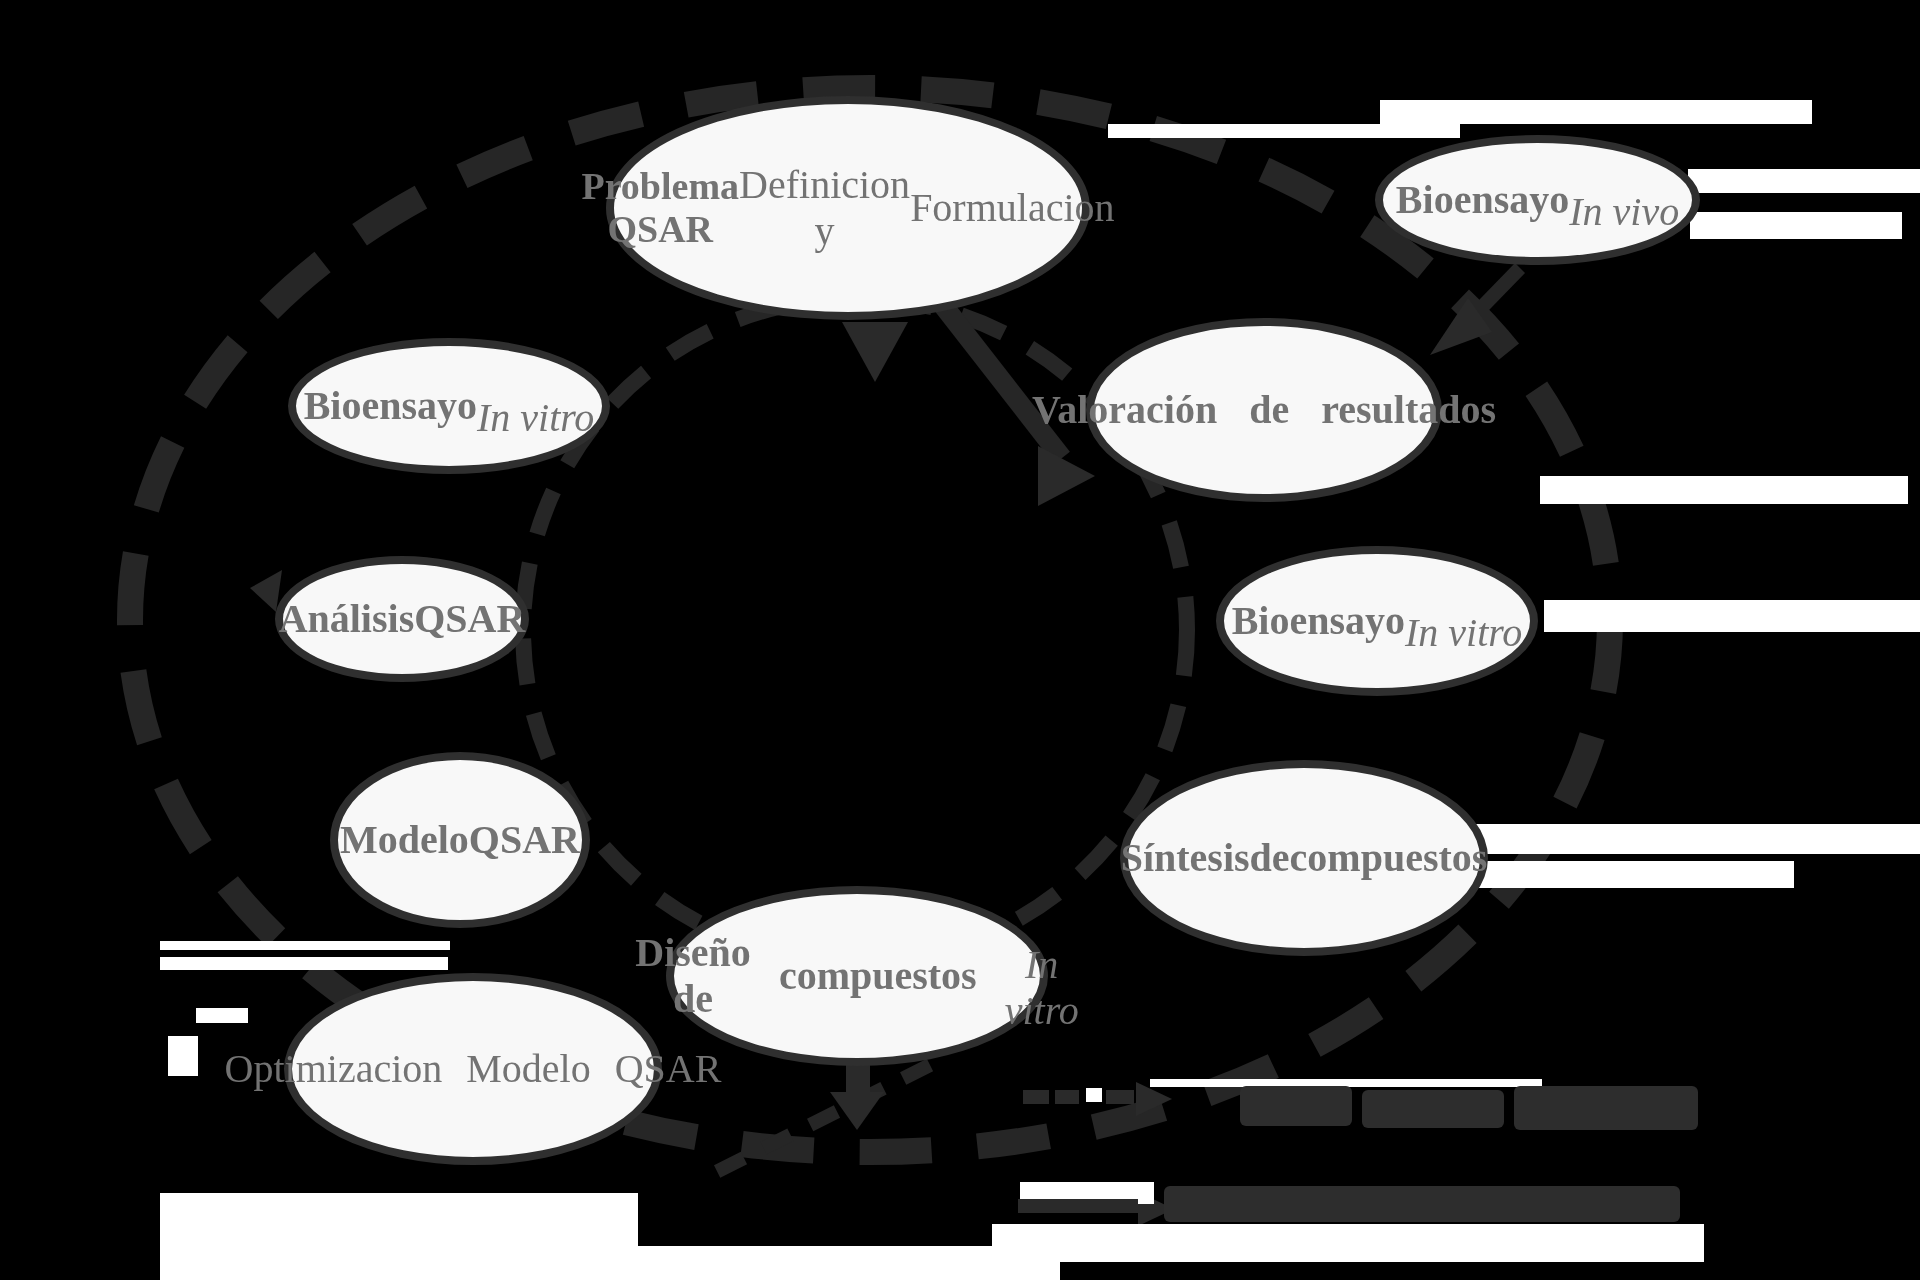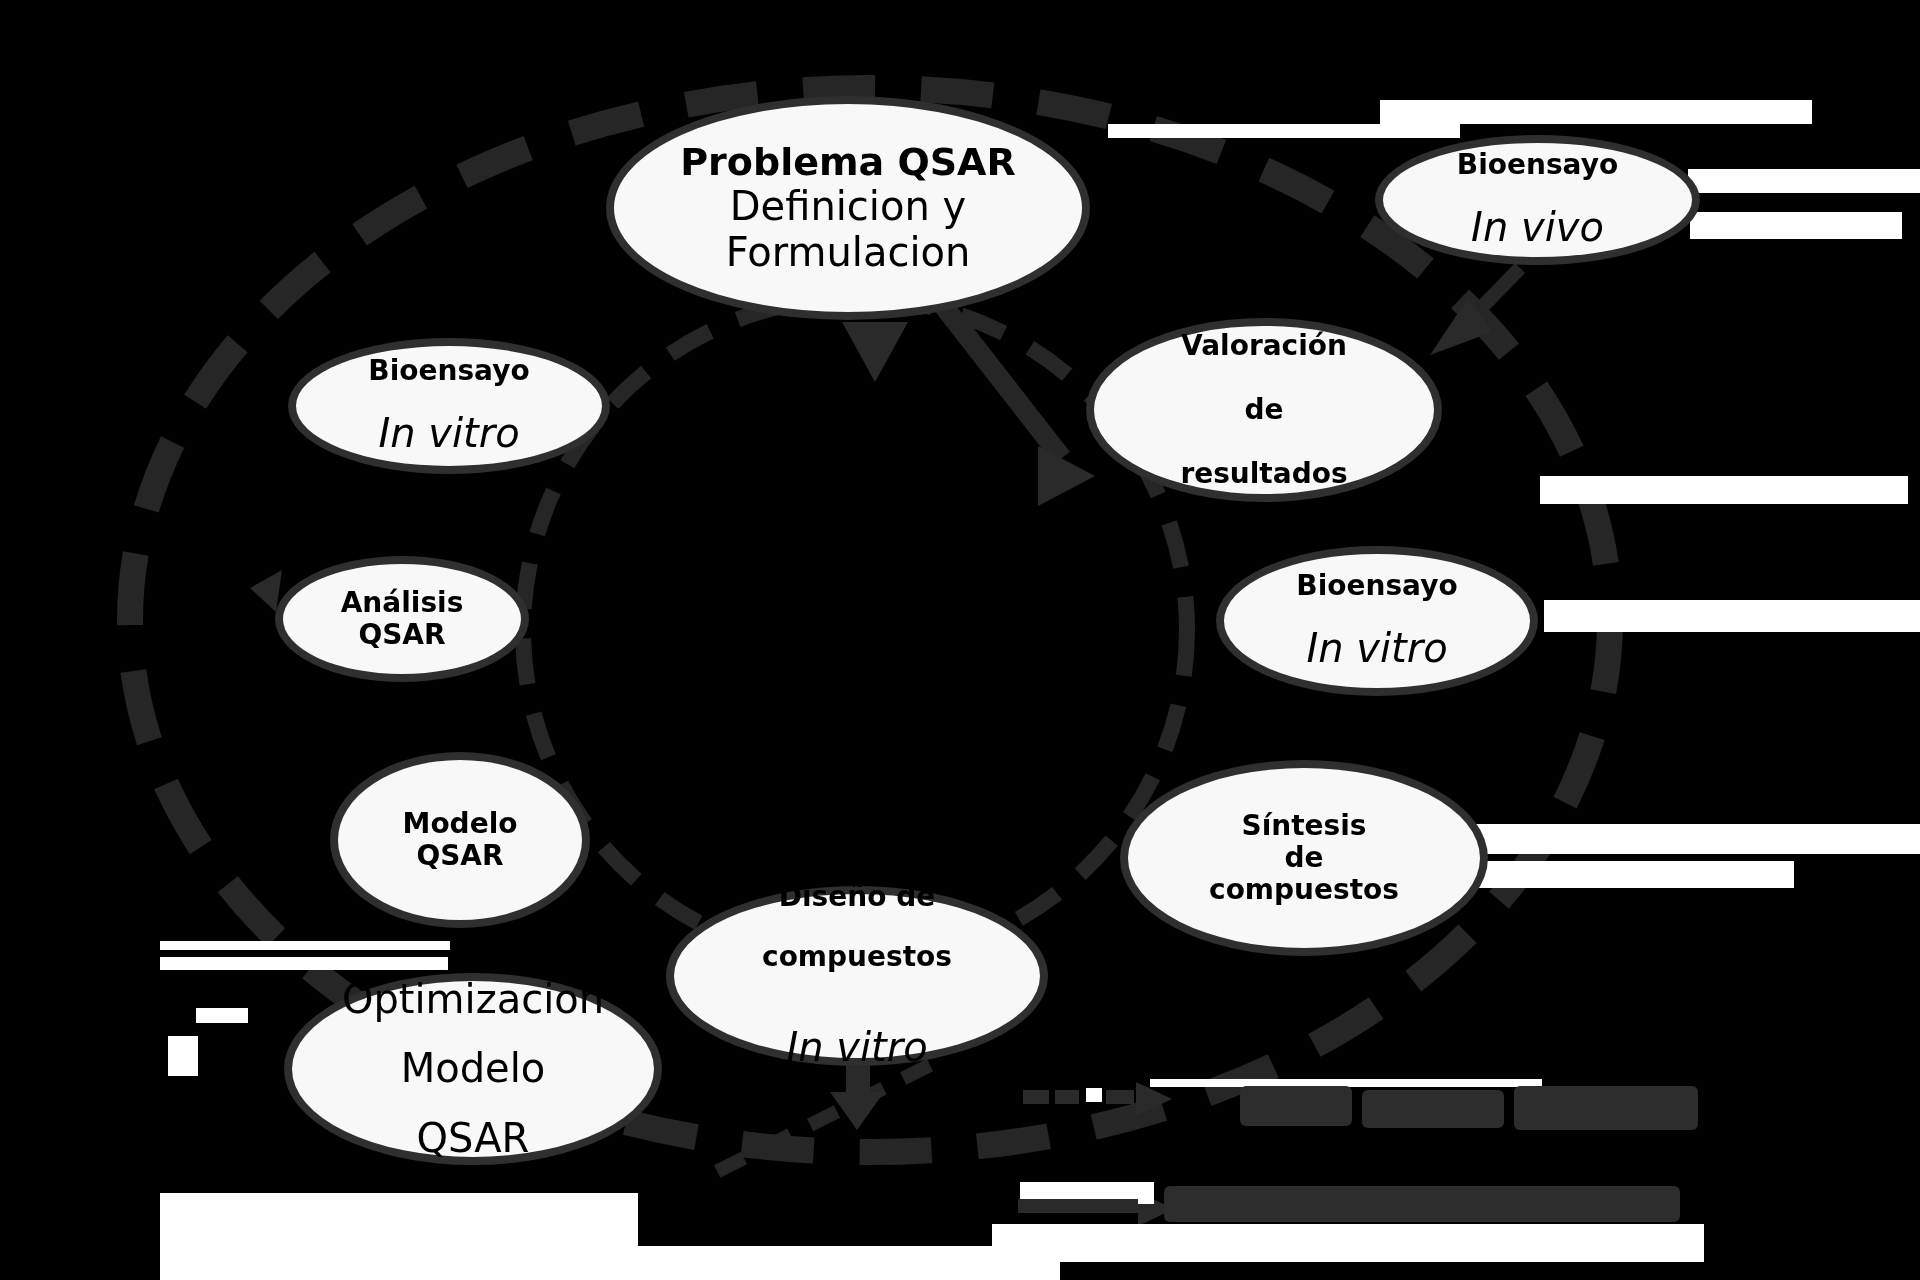--- a/index.html
+++ b/index.html
@@ -21,25 +21,25 @@
   #s11{left:160px;top:1193px;width:478px;height:87px;}
   #s12{left:160px;top:1246px;width:900px;height:34px;}
   #s13{left:992px;top:1224px;width:712px;height:38px;}
   #s14{left:160px;top:941px;width:290px;height:9px;}
   #s15{left:160px;top:957px;width:288px;height:13px;}
   #s16{left:196px;top:1008px;width:52px;height:15px;}
   #s17{left:168px;top:1036px;width:30px;height:40px;}
   #s18{left:1086px;top:1088px;width:16px;height:14px;}
   
   .node{position:absolute;border-radius:50%;background:#f8f8f8;border:8px solid #2f2f2f;
-        box-sizing:border-box;display:flex;flex-direction:column;align-items:center;
-        justify-content:center;text-align:center;color:#000000;line-height:1.14;}
+        box-sizing:border-box;display:flex;flex-direction:row;align-items:center;
+        justify-content:center;text-align:center;color:#737373;line-height:1.14;font-family:Liberation Serif, serif;}
   .b{font-weight:bold;}
   .i{font-style:italic;margin-top:24px;}
-  .fs38{font-size:38px;} .fs36{font-size:28px;} .fs34{font-size:40px;}
+  .fs38{font-size:38px;} .fs36{font-size:40px;} .fs34{font-size:40px;}
   #n-problema     {left:606px; top:96px;  width:484px;height:224px;}
   #n-bio-invivo   {left:1375px;top:135px; width:325px;height:130px;}
   #n-valoracion   {left:1086px;top:318px; width:356px;height:184px;gap:32px;}
   #n-bio-invitro-l{left:288px; top:338px; width:322px;height:136px;}
   #n-analisis     {left:275px; top:556px; width:254px;height:126px;}
   #n-bio-invitro-r{left:1216px;top:546px; width:322px;height:150px;}
   #n-modelo       {left:330px; top:752px; width:260px;height:176px;}
   #n-sintesis     {left:1120px;top:760px; width:368px;height:196px;}
   #n-diseno       {left:666px; top:886px; width:382px;height:180px;gap:28px;}
   #n-optimizacion {left:284px; top:973px; width:378px;height:192px;gap:24px;}

